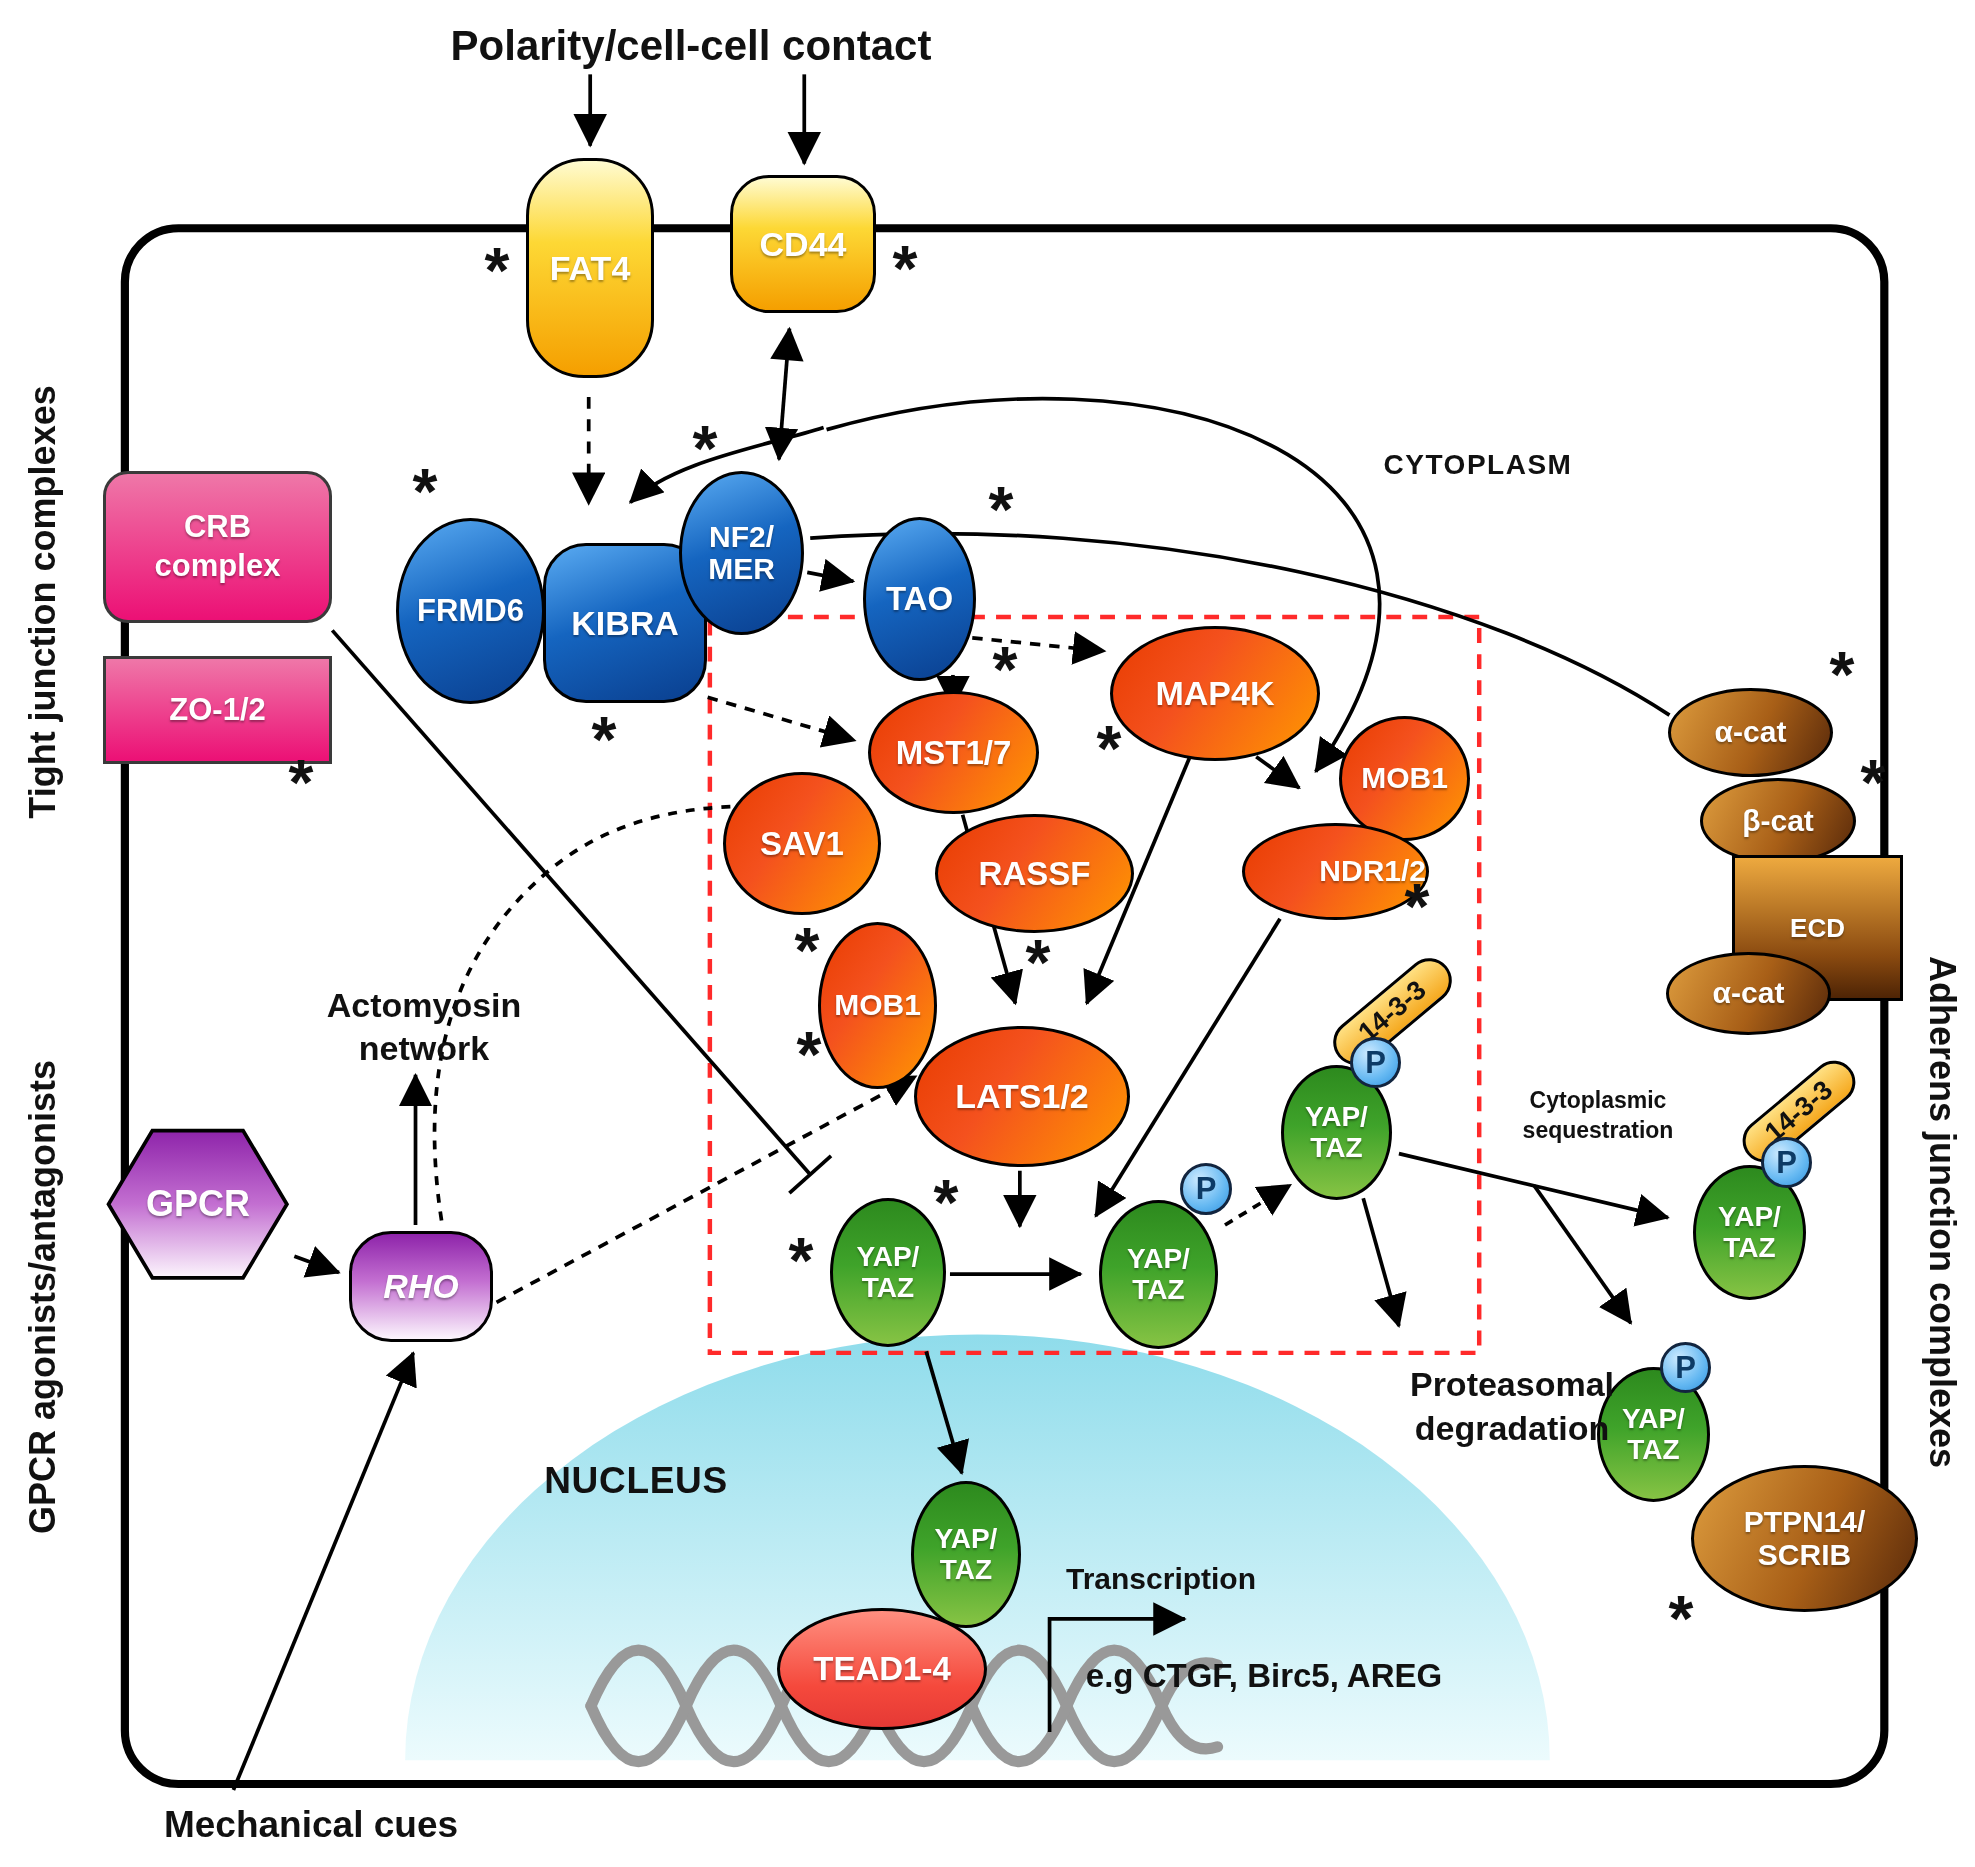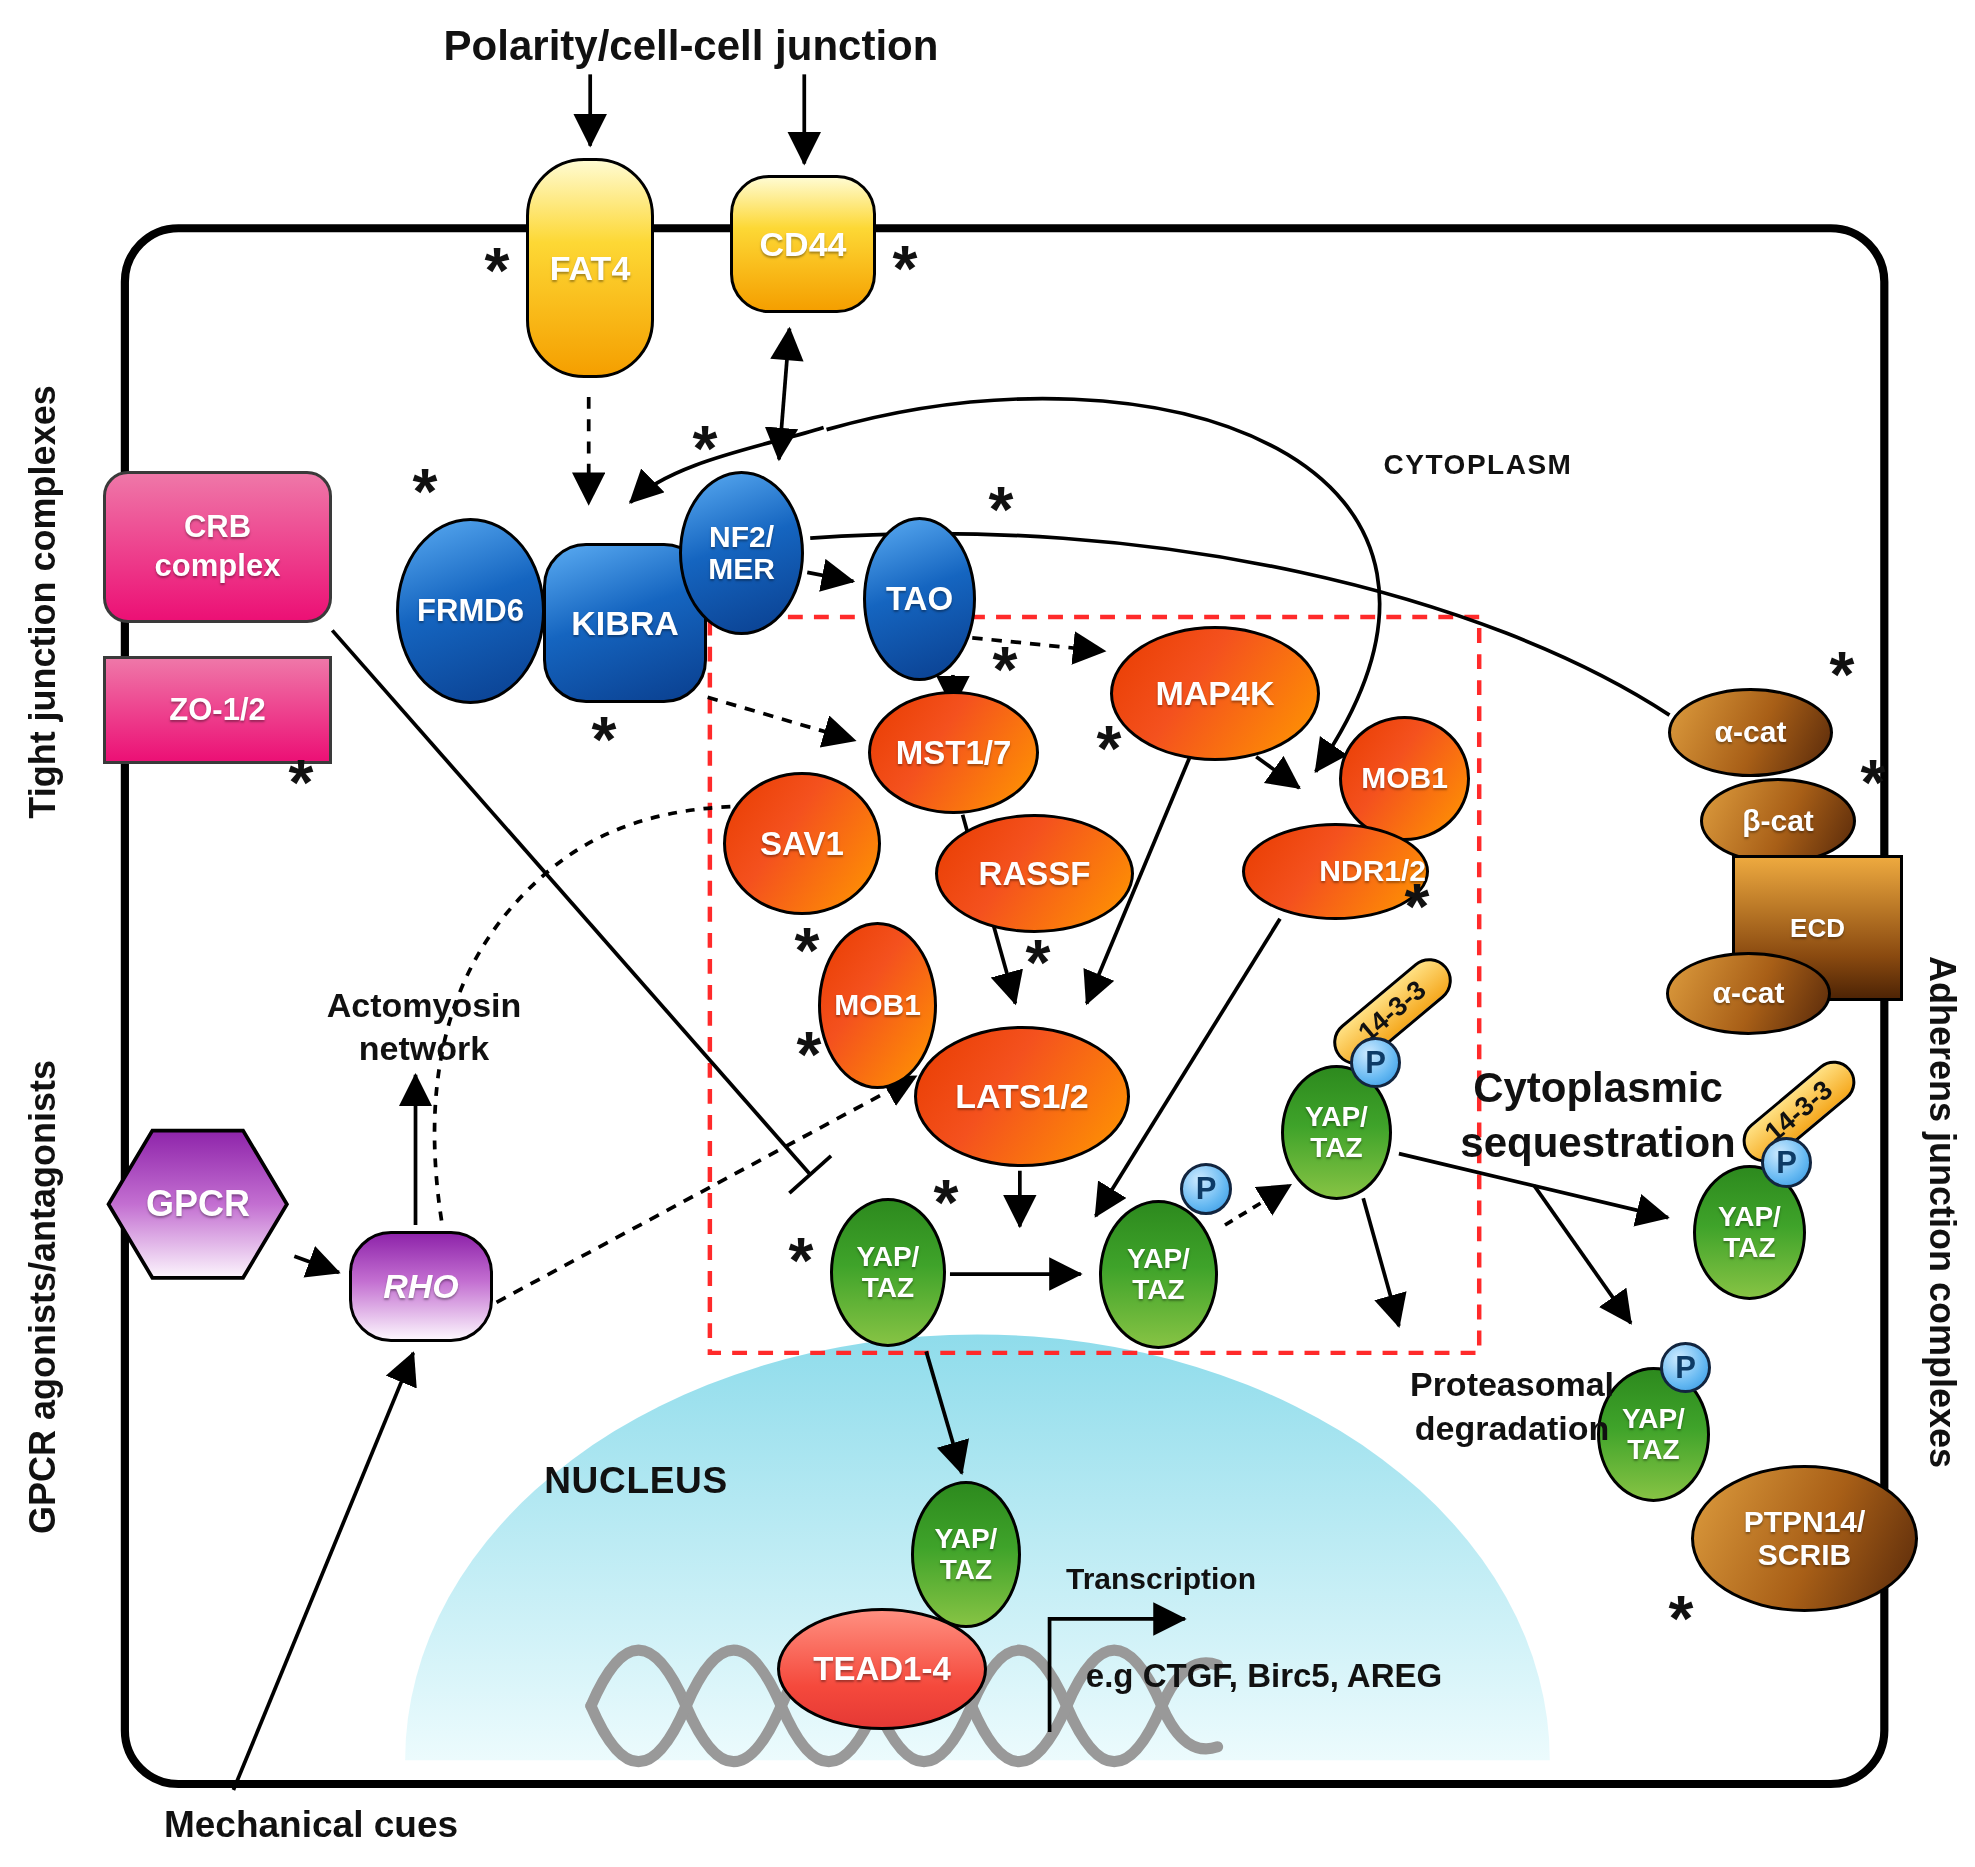--- a/index.html
+++ b/index.html
@@ -30,21 +30,21 @@
         background:linear-gradient(180deg,#ffe082 0%,#f5a81e 100%);font-weight:bold;
         display:flex;align-items:center;justify-content:center;box-sizing:border-box;}
   .vlabel{position:absolute;white-space:nowrap;font-weight:bold;color:#111;}
   .ast{position:absolute;transform:translate(-50%,-55%);font-weight:bold;color:#111;
        font-size:64px;line-height:1;}
   
   #title{left:691px;top:46px;font-size:42px;}
   #cytoplasm{left:1478px;top:465px;font-size:28px;letter-spacing:1.5px;}
   #nucleus-label{left:636px;top:1481px;font-size:37px;letter-spacing:0.7px;}
   #actomyosin{left:424px;top:1026px;font-size:34px;line-height:1.25;}
-  #cytoseq{left:1598px;top:1116px;font-size:42px;line-height:1.3;}
+  #cytoseq{left:1598px;top:1116px;font-size:23px;line-height:1.3;}
   #proteasomal{left:1512px;top:1406px;font-size:34px;line-height:1.3;}
   #transcription{left:1161px;top:1579px;font-size:30px;}
   #genes{left:1264px;top:1676px;font-size:33px;}
   #mech{left:311px;top:1825px;font-size:37px;}
   #side-tight{left:43px;top:602px;transform:translate(-50%,-50%) rotate(-90deg);font-size:36px;}
   #side-gpcr{left:43px;top:1297px;transform:translate(-50%,-50%) rotate(-90deg);font-size:36px;}
   #side-adh{left:1942px;top:1212px;transform:translate(-50%,-50%) rotate(90deg);font-size:36px;}
   #fat4{left:526px;top:158px;width:128px;height:220px;border-radius:58px;font-size:34px;}
   #cd44{left:730px;top:175px;width:146px;height:138px;border-radius:39px;font-size:34px;}
   #crb{left:103px;top:471px;width:229px;height:152px;font-size:31px;line-height:1.25;border-radius:25px;}
@@ -160,21 +160,21 @@
     <path d="M396 1690 L456 1712" marker-end="url(#ah)"></path>
     <path d="M559 1648 L559 1446" marker-end="url(#ah)"></path>
     <path d="M314 2408 L556 1820" marker-end="url(#ah)"></path>
     <path d="M668 1752 L1232 1448" stroke-dasharray="14 12" marker-end="url(#ah)"></path>
     <path d="M1412 2330 L1412 2178 L1594 2178" marker-end="url(#ah)"></path>
   </g>
 
   <polygon points="146,1620 205,1521 327,1521 386,1620 327,1719 205,1719" fill="url(#ghex)" stroke="#000" stroke-width="5"></polygon>
 </svg>
 
-<div class="txt" id="title">Polarity/cell-cell junction</div>
+<div class="txt" id="title">Polarity/cell-cell contact</div>
 <div class="txt" id="cytoplasm">CYTOPLASM</div>
 <div class="txt" id="nucleus-label">NUCLEUS</div>
 
 <div class="vlabel" id="side-tight">Tight junction complexes</div>
 <div class="vlabel" id="side-gpcr">GPCR agonists/antagonists</div>
 <div class="vlabel" id="side-adh">Adherens junction complexes</div>
 
 <div class="node gold" id="fat4">
       <span>FAT4</span>
     </div>

